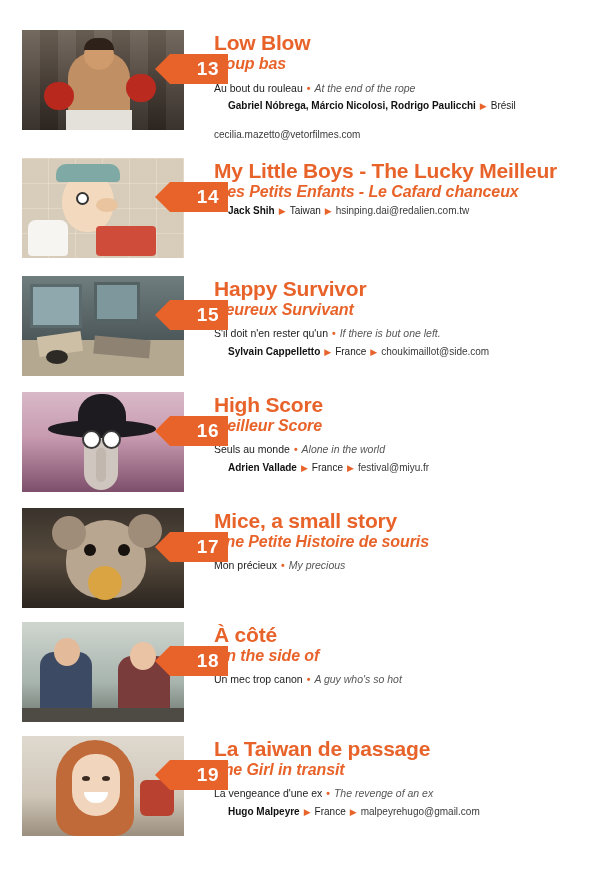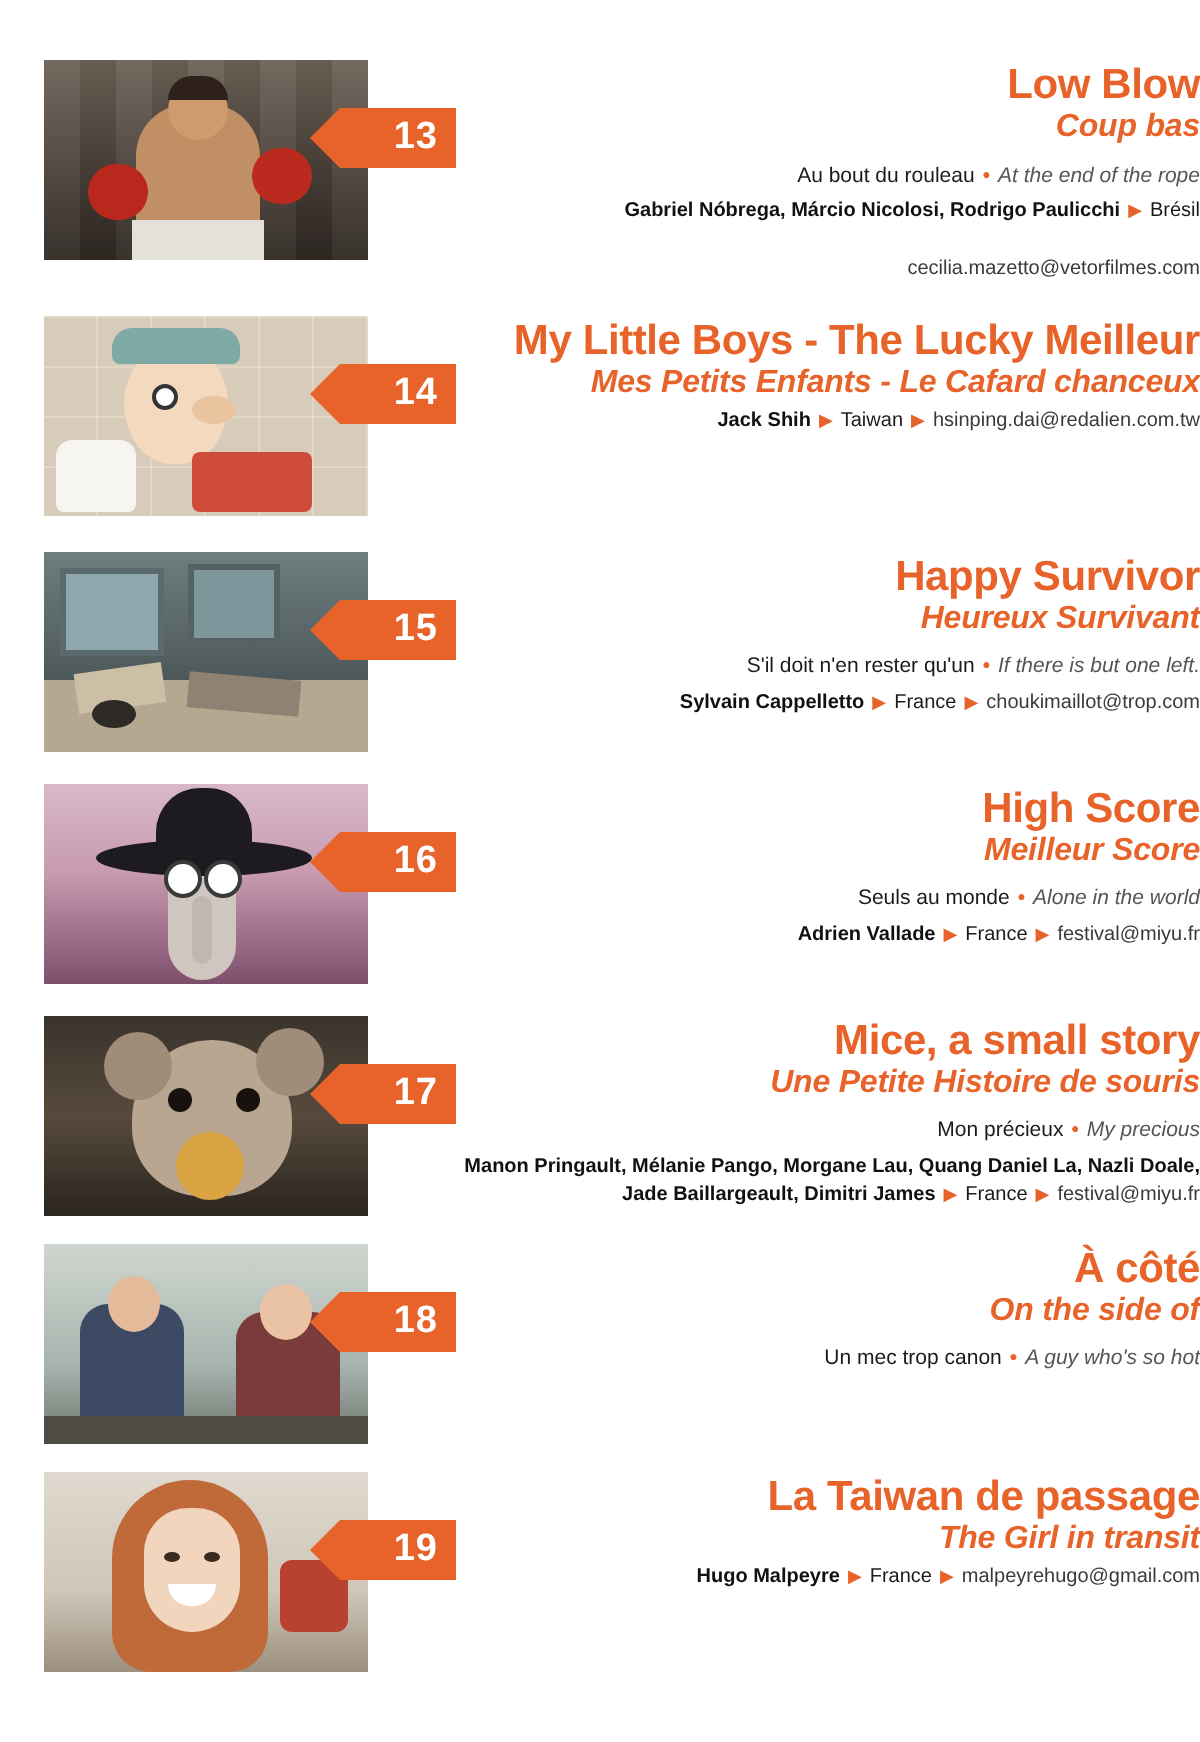--- a/index.html
+++ b/index.html
@@ -68,21 +68,20 @@
     width: 0;
     height: 0;
     border-top: 15px solid transparent;
     border-bottom: 15px solid transparent;
     border-right: 15px solid #e8632a;
   }
   .info {
     flex: 1 1 auto;
     padding-left: 30px;
     padding-top: 2px;
-    text-align: right;
   }
   .title-en {
     color: #e8632a;
     font-size: 21px;
     font-weight: bold;
     line-height: 1.05;
     margin: 0;
     letter-spacing: -0.2px;
   }
   .title-fr {
@@ -357,21 +356,21 @@
               <div class="smile"></div>
               <div class="lamp"></div>
             </div>
           </div>
           <div class="num-tab">15</div>
         </div>
         <div class="info">
           <div class="title-en">Happy Survivor</div>
           <div class="title-fr">Heureux Survivant</div>
           <div class="subtitle-row"><span class="sub-fr">S'il doit n'en rester qu'un</span><span class="bullet">•</span><span class="sub-en">If there is but one left.</span></div>
-          <div class="credits"><span class="names">Sylvain Cappelletto</span><span class="arrow">▶</span><span class="country">France</span><span class="arrow">▶</span><span class="email">choukimaillot@trop.com</span></div>
+          <div class="credits"><span class="names">Sylvain Cappelletto</span><span class="arrow">▶</span><span class="country">France</span><span class="arrow">▶</span><span class="email">choukimaillot@side.com</span></div>
         </div>
       </div>
       <div class="entry" style="margin-top: 16px;">
         <div class="thumb-wrap">
           <div class="thumb">
             <div class="art art16">
               <div class="wall"></div>
               <div class="tile"></div>
               <div class="win"></div>
               <div class="win2"></div>
@@ -465,21 +464,20 @@
               <div class="smile"></div>
               <div class="lamp"></div>
             </div>
           </div>
           <div class="num-tab">17</div>
         </div>
         <div class="info">
           <div class="title-en">Mice, a small story</div>
           <div class="title-fr">Une Petite Histoire de souris</div>
           <div class="subtitle-row"><span class="sub-fr">Mon précieux</span><span class="bullet">•</span><span class="sub-en">My precious</span></div>
-          <div class="credits"><span class="names">Manon Pringault, Mélanie Pango, Morgane Lau, Quang Daniel La, Nazli Doale, Jade Baillargeault, Dimitri James</span><span class="arrow">▶</span><span class="country">France</span><span class="arrow">▶</span><span class="email">festival@miyu.fr</span></div>
         </div>
       </div>
       <div class="entry" style="margin-top: 14px;">
         <div class="thumb-wrap">
           <div class="thumb">
             <div class="art art18">
               <div class="wall"></div>
               <div class="tile"></div>
               <div class="win"></div>
               <div class="win2"></div>
@@ -571,17 +569,18 @@
               <div class="e2"></div>
               <div class="smile"></div>
               <div class="lamp"></div>
             </div>
           </div>
           <div class="num-tab">19</div>
         </div>
         <div class="info">
           <div class="title-en">La Taiwan de passage</div>
           <div class="title-fr">The Girl in transit</div>
+          <div class="subtitle-row"><span class="sub-fr">La vengeance d'une ex</span><span class="bullet">•</span><span class="sub-en">The revenge of an ex</span></div>
           <div class="credits"><span class="names">Hugo Malpeyre</span><span class="arrow">▶</span><span class="country">France</span><span class="arrow">▶</span><span class="email">malpeyrehugo@gmail.com</span></div>
         </div>
       </div>
     </div>
 </div>
 
 </body></html>

